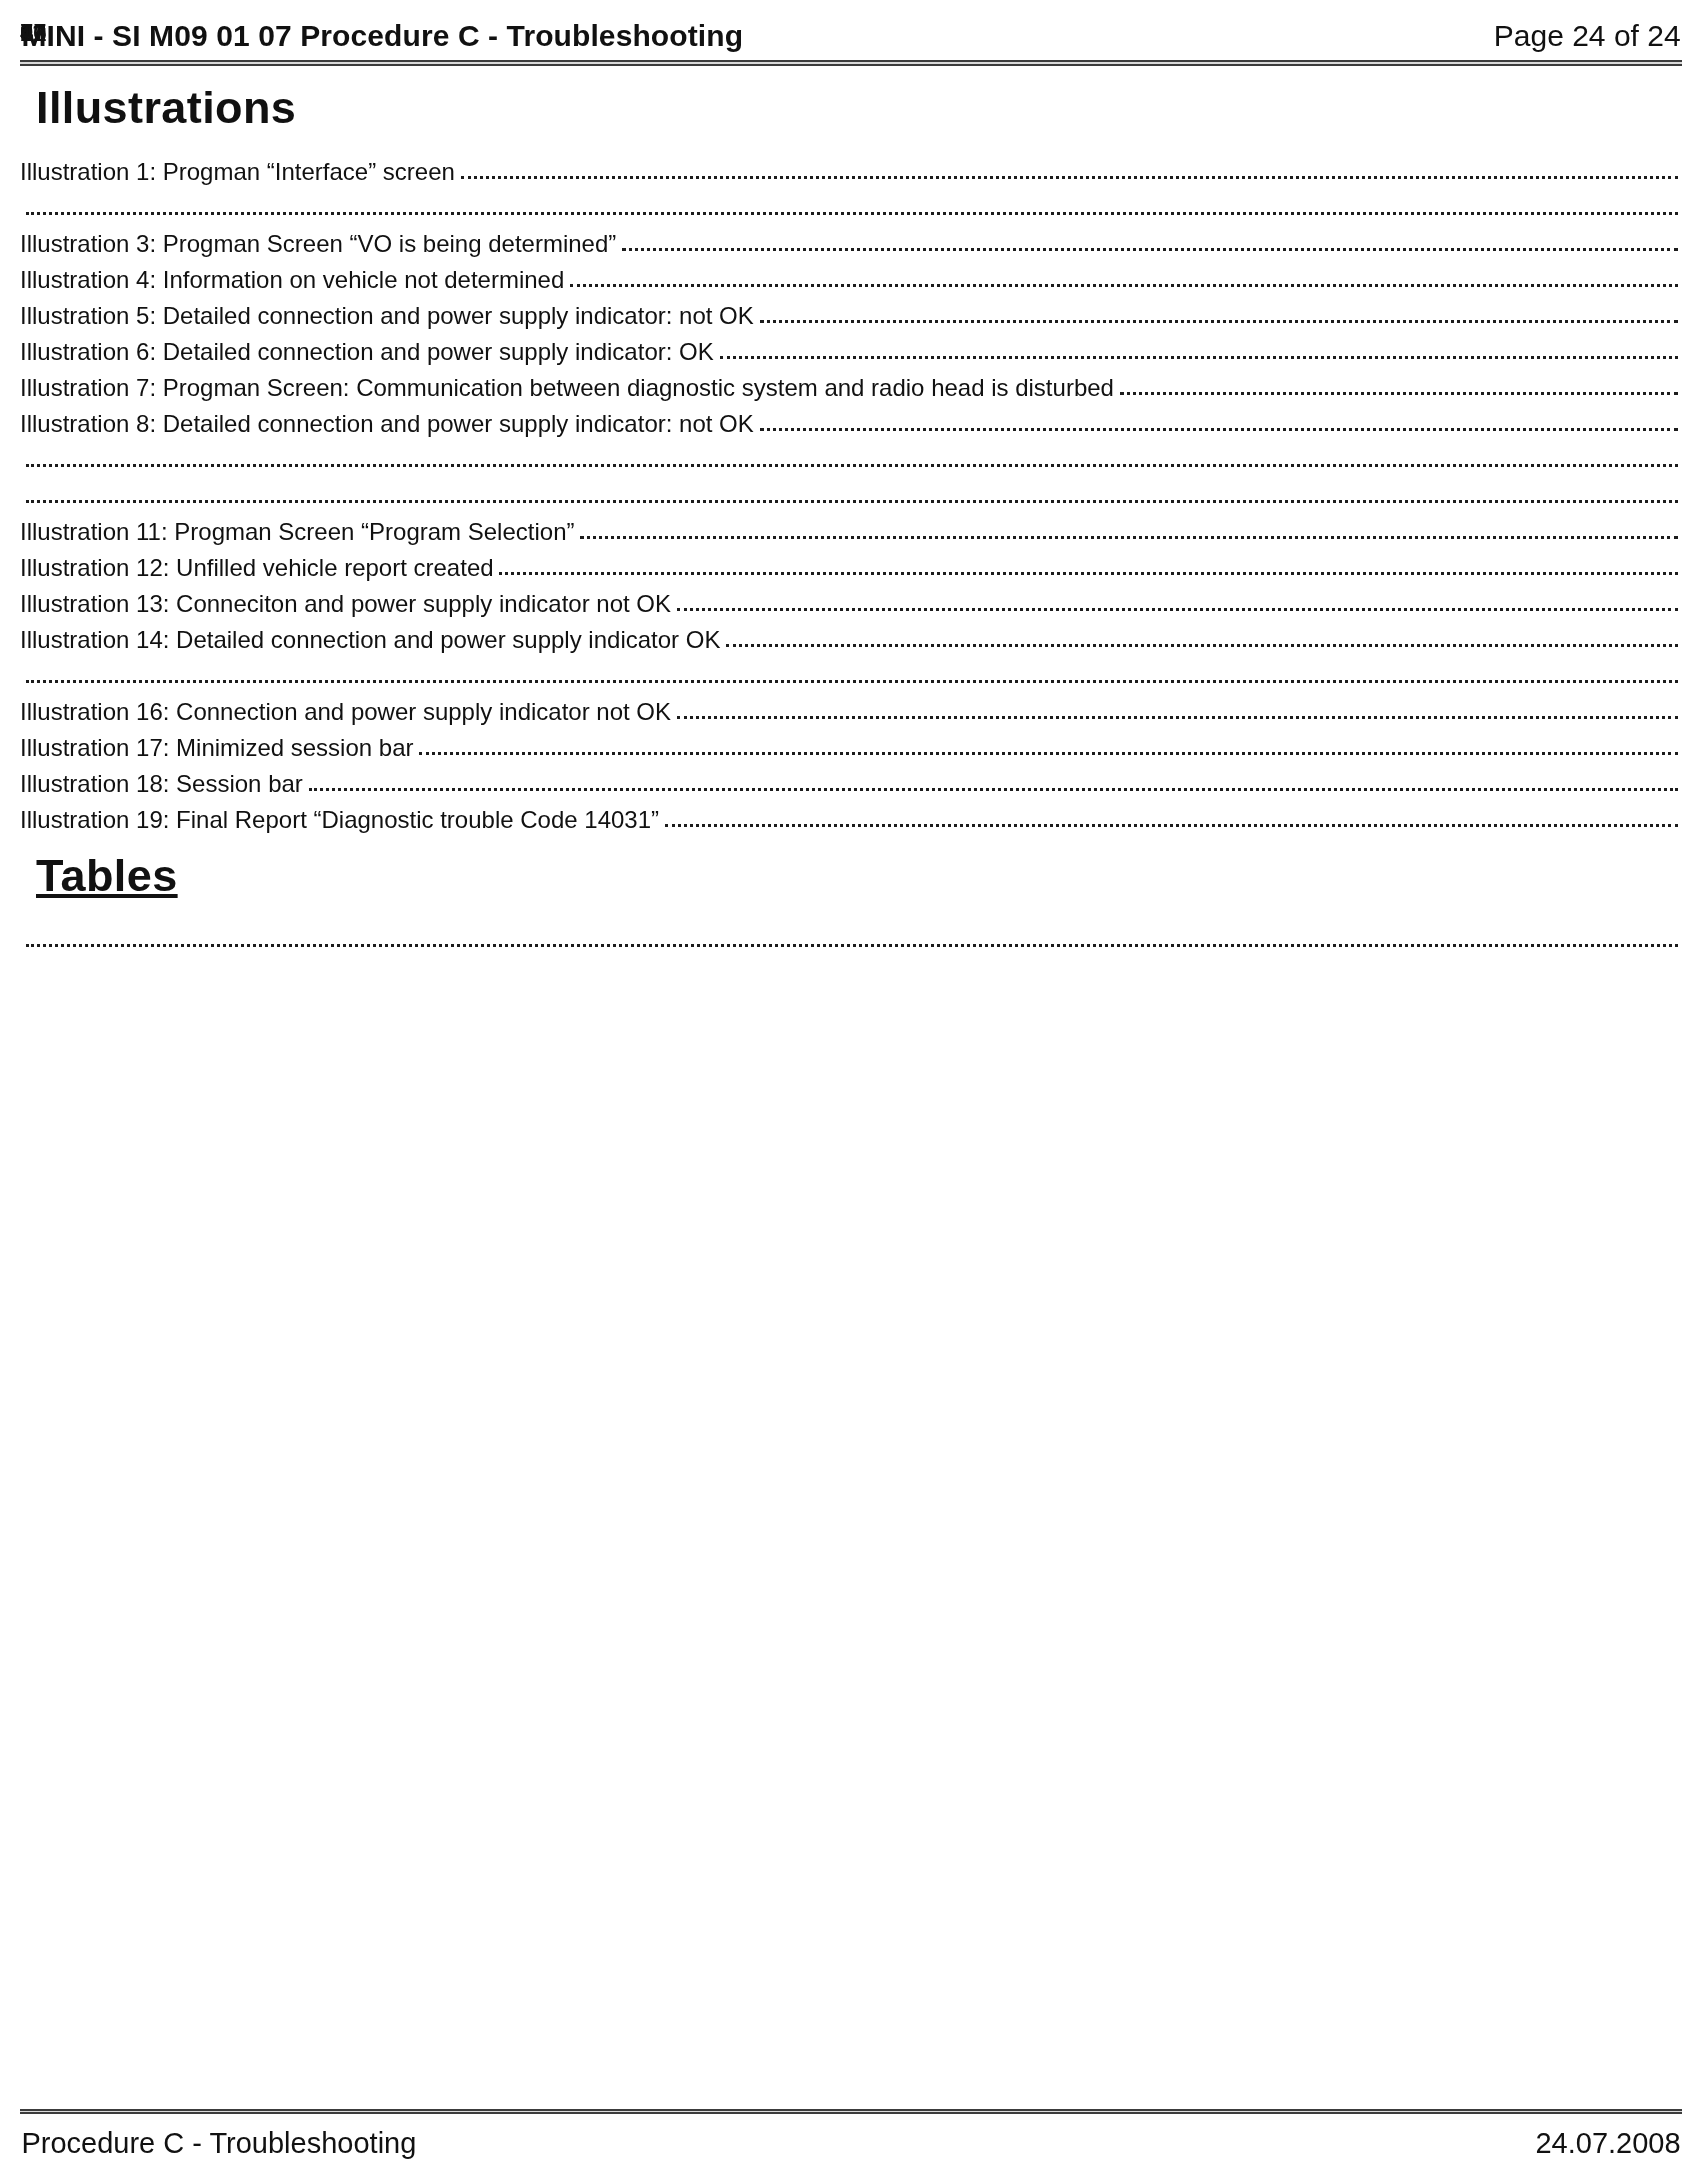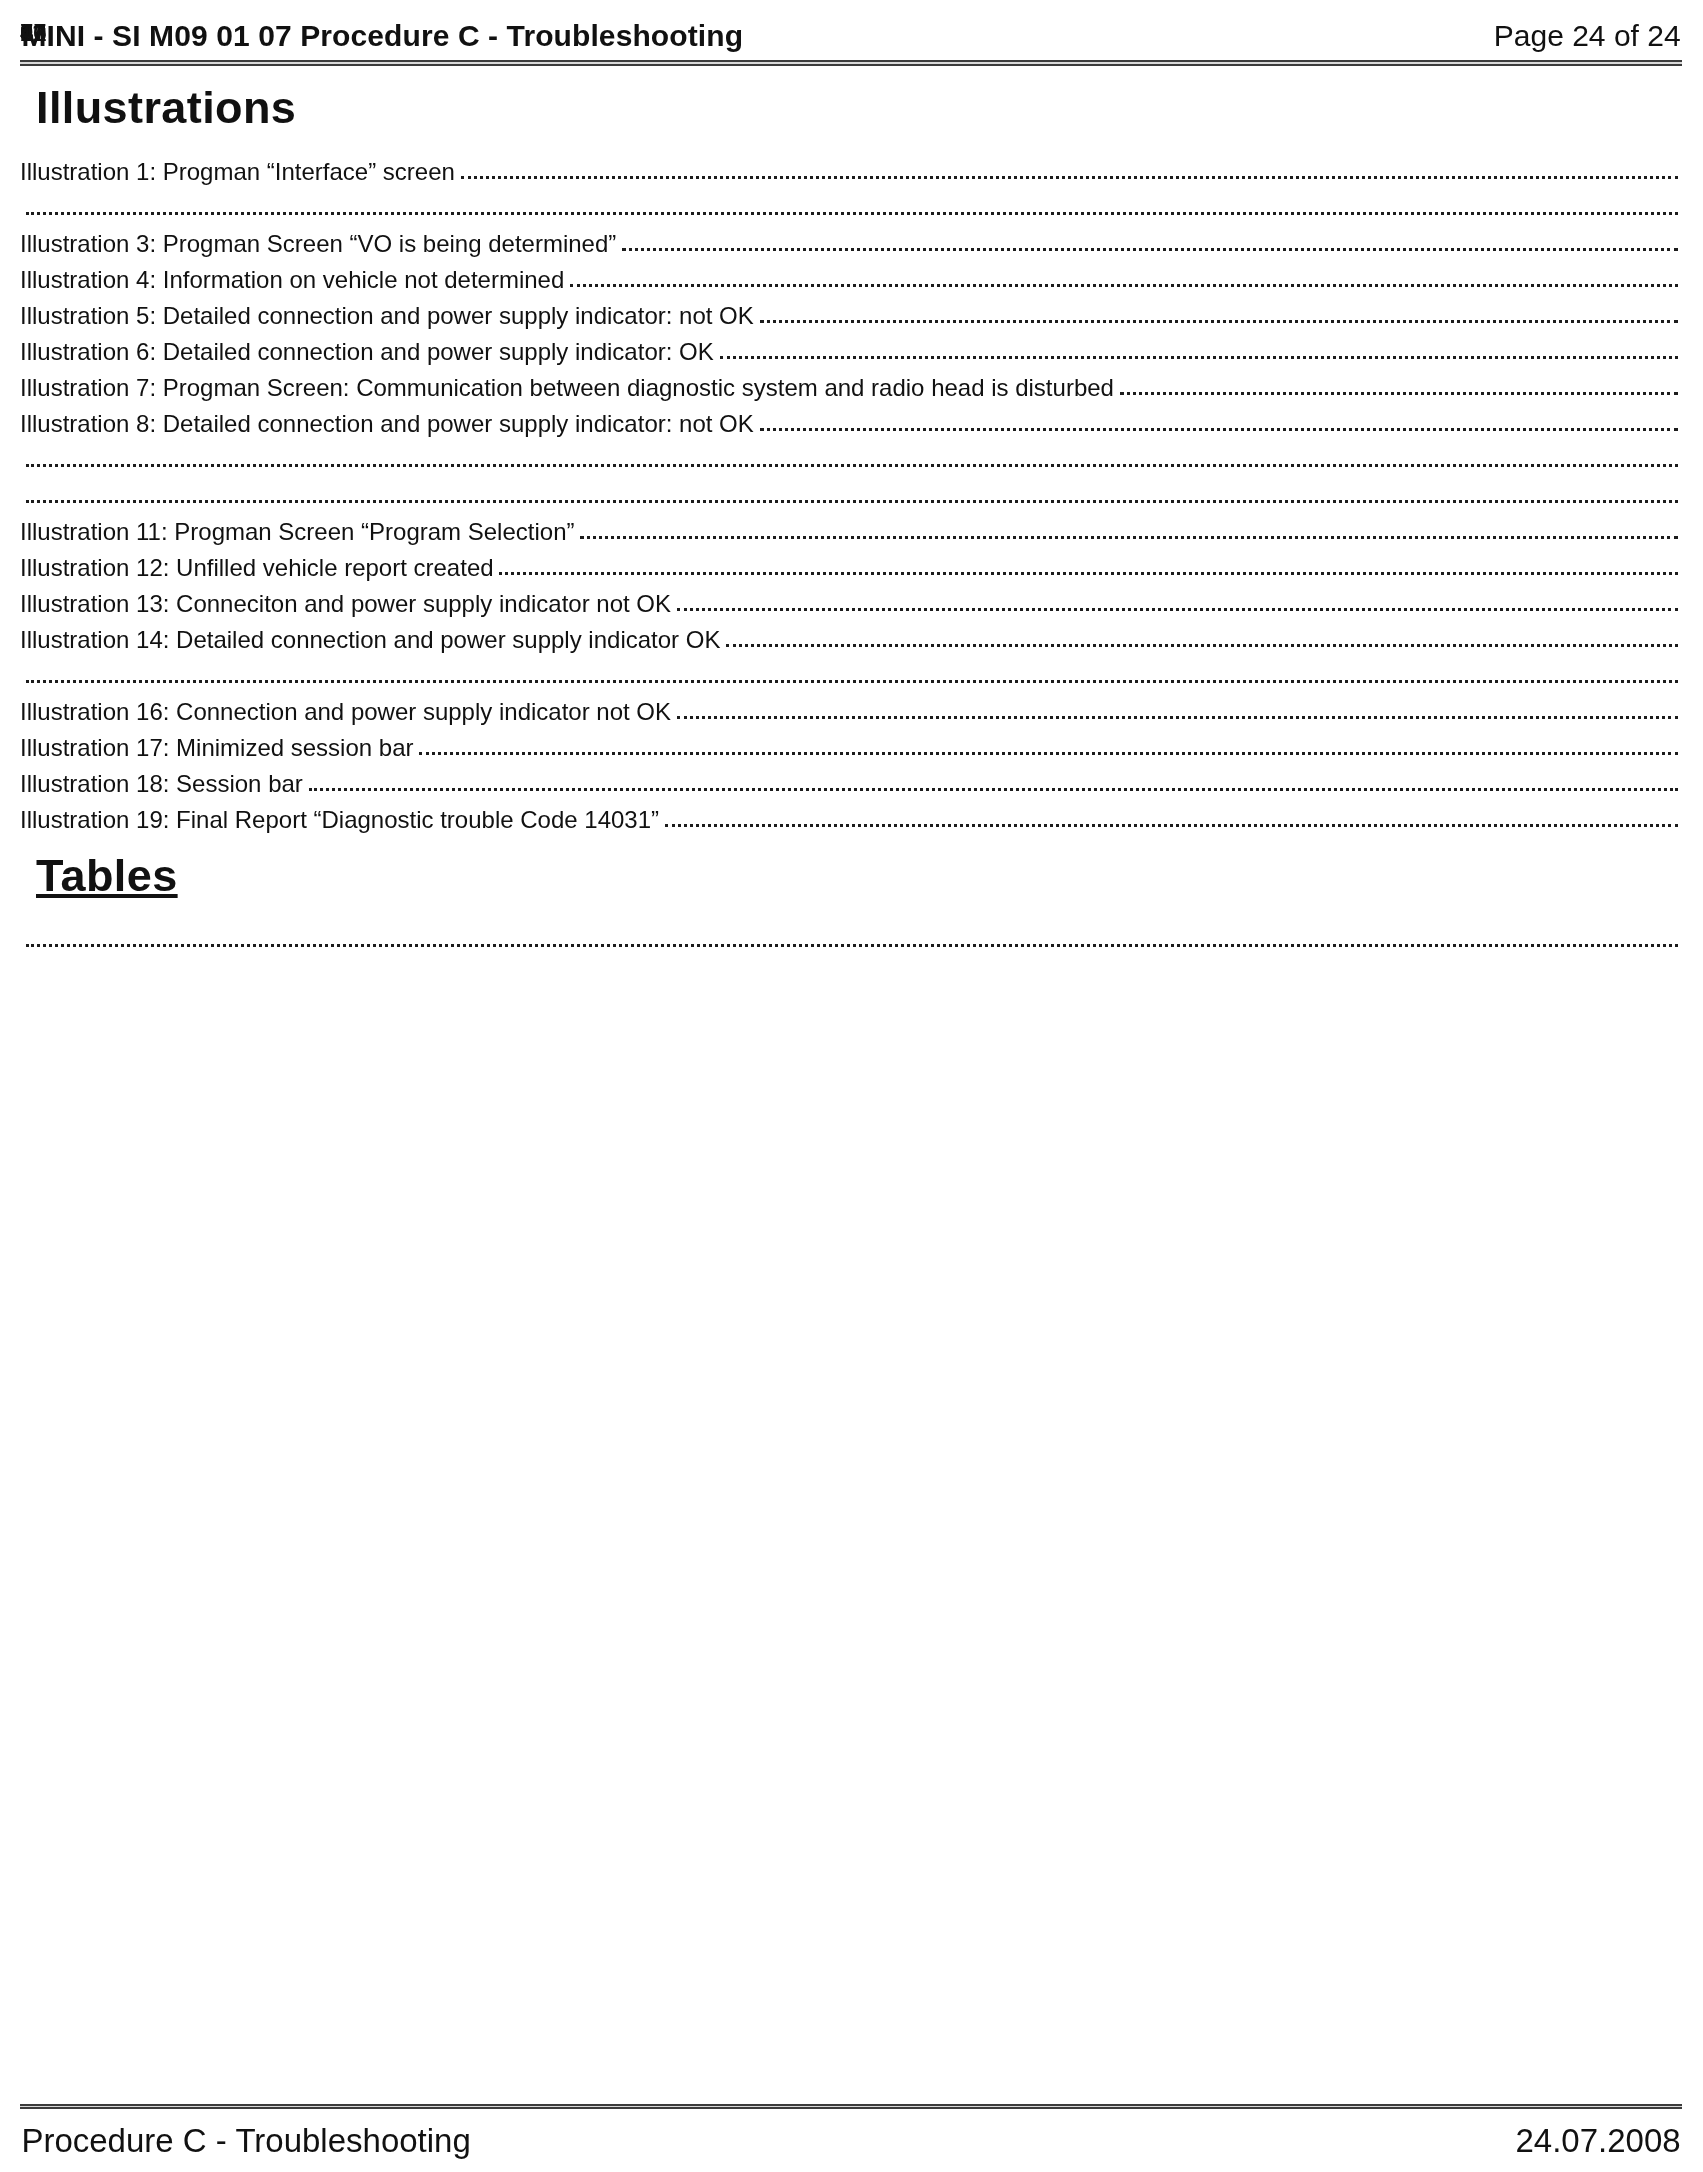--- a/index.html
+++ b/index.html
@@ -64,21 +64,21 @@
     position: absolute;
     left: 20px;
     right: 22px;
     bottom: 11.6px;
   }
   .footer-rule { margin-bottom: 13px; }
   .footer-line {
     display: flex;
     justify-content: space-between;
     align-items: baseline;
-    font-size: 33px;
+    font-size: 29px;
     padding: 0 1.4px;
   }
 </style>
 </head>
 <body>
 
 <div class="page">
 
   <div class="doc-header">
     <span class="title">MINI - SI M09 01 07 Procedure C - Troubleshooting</span>

